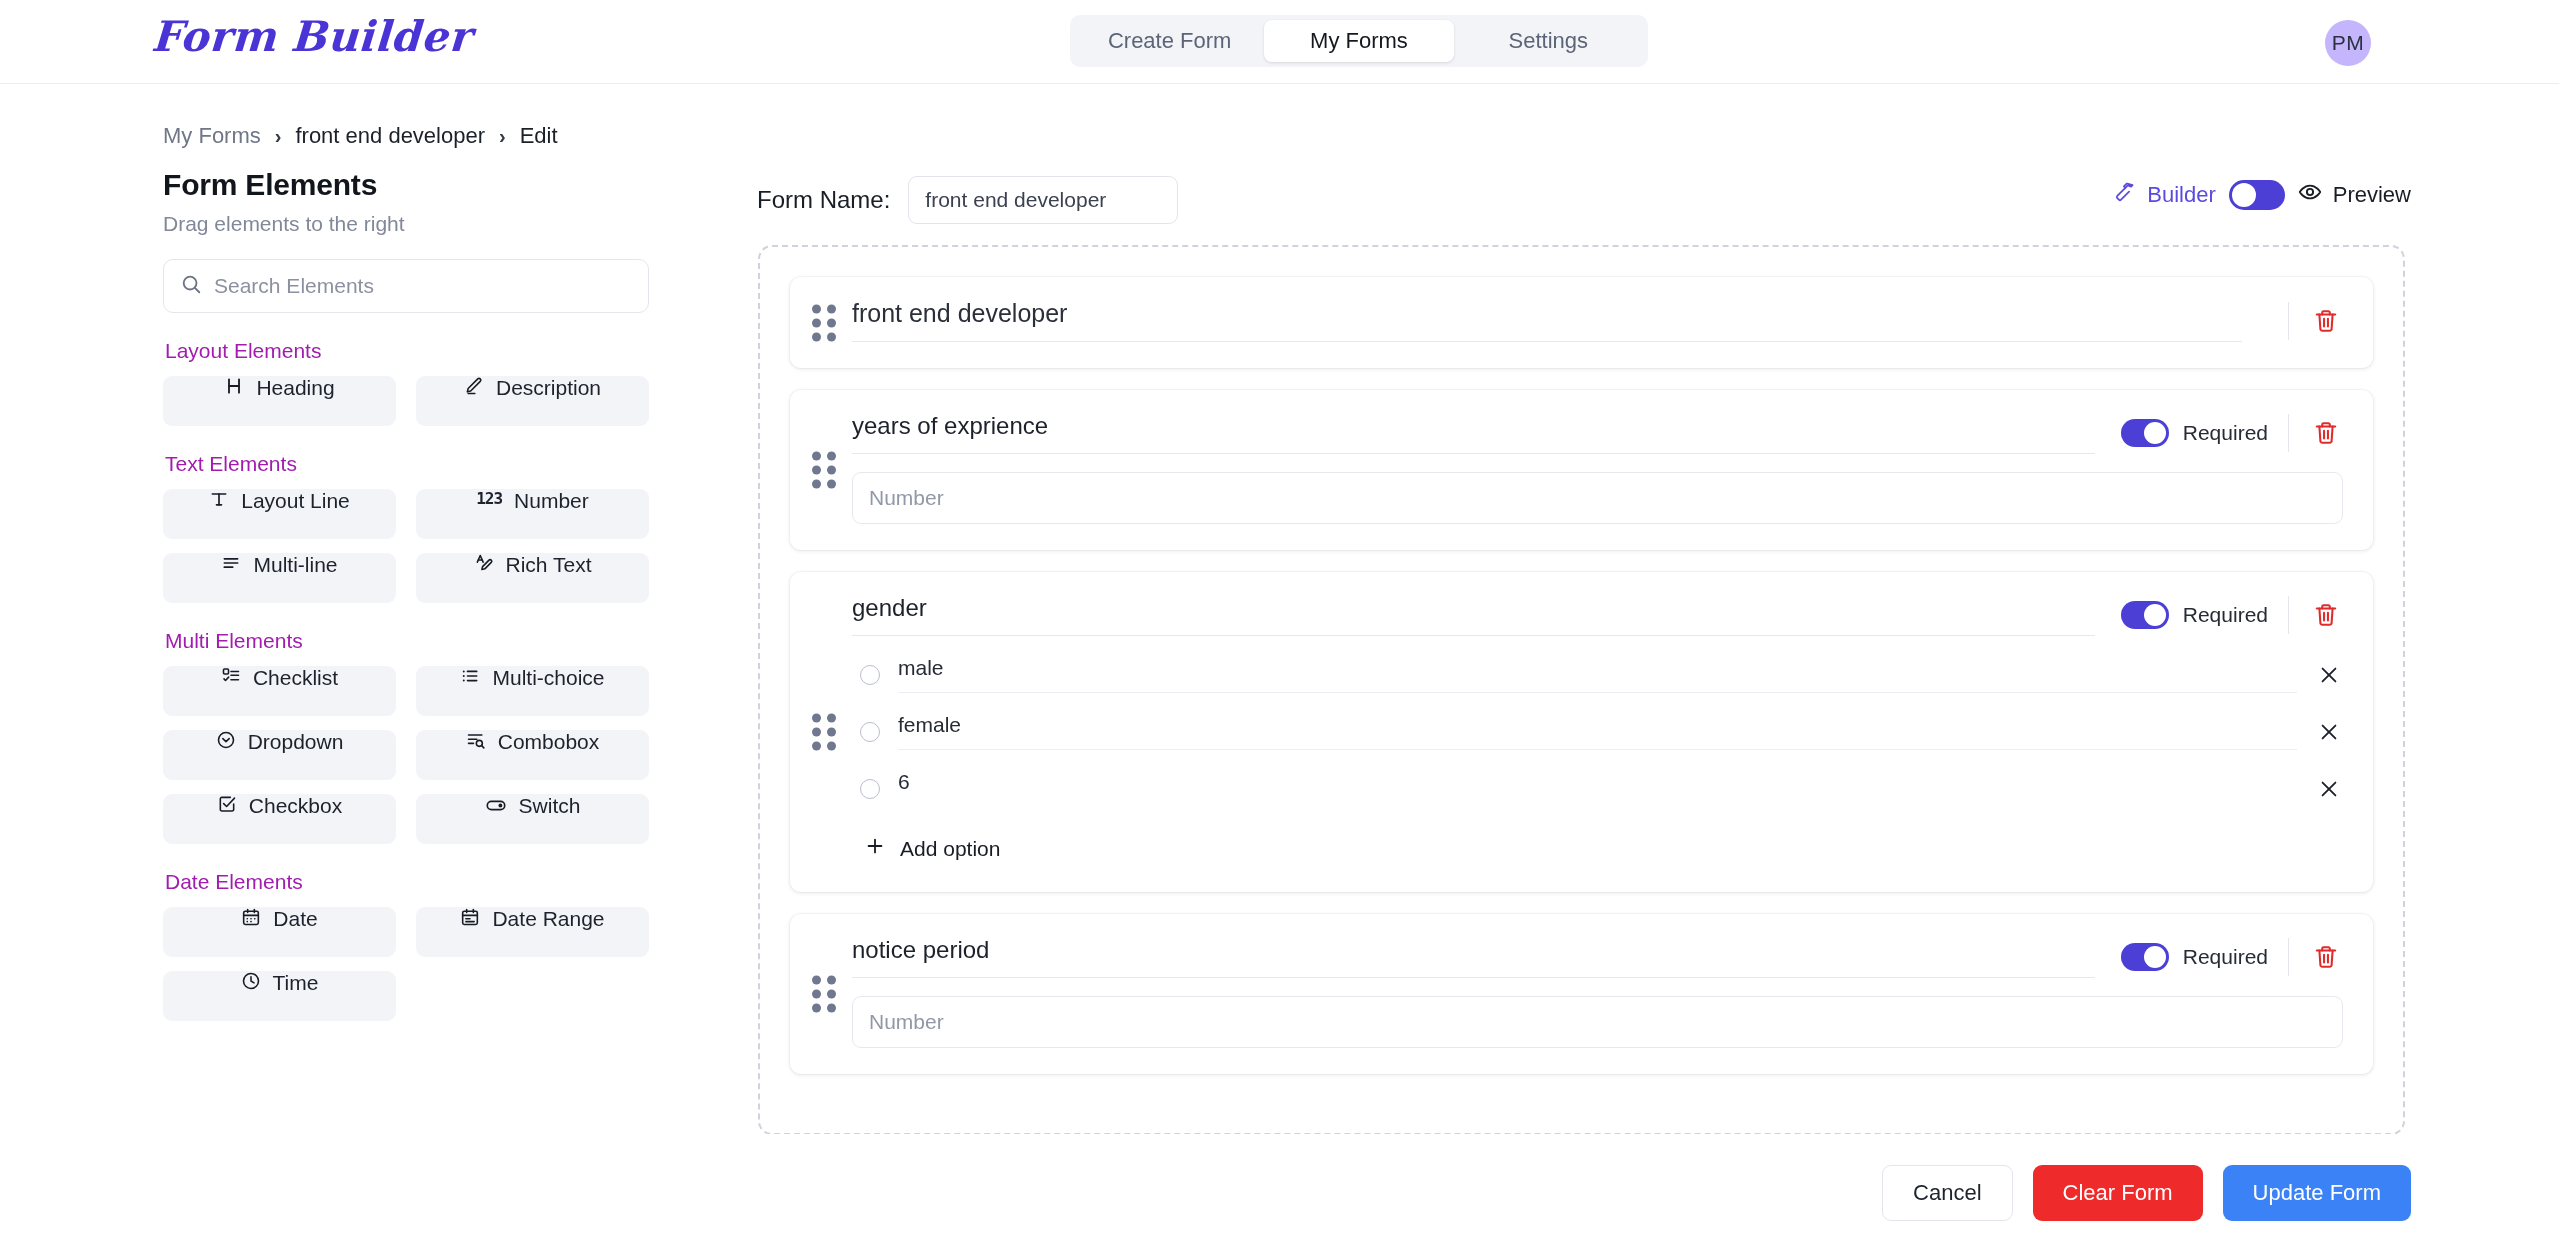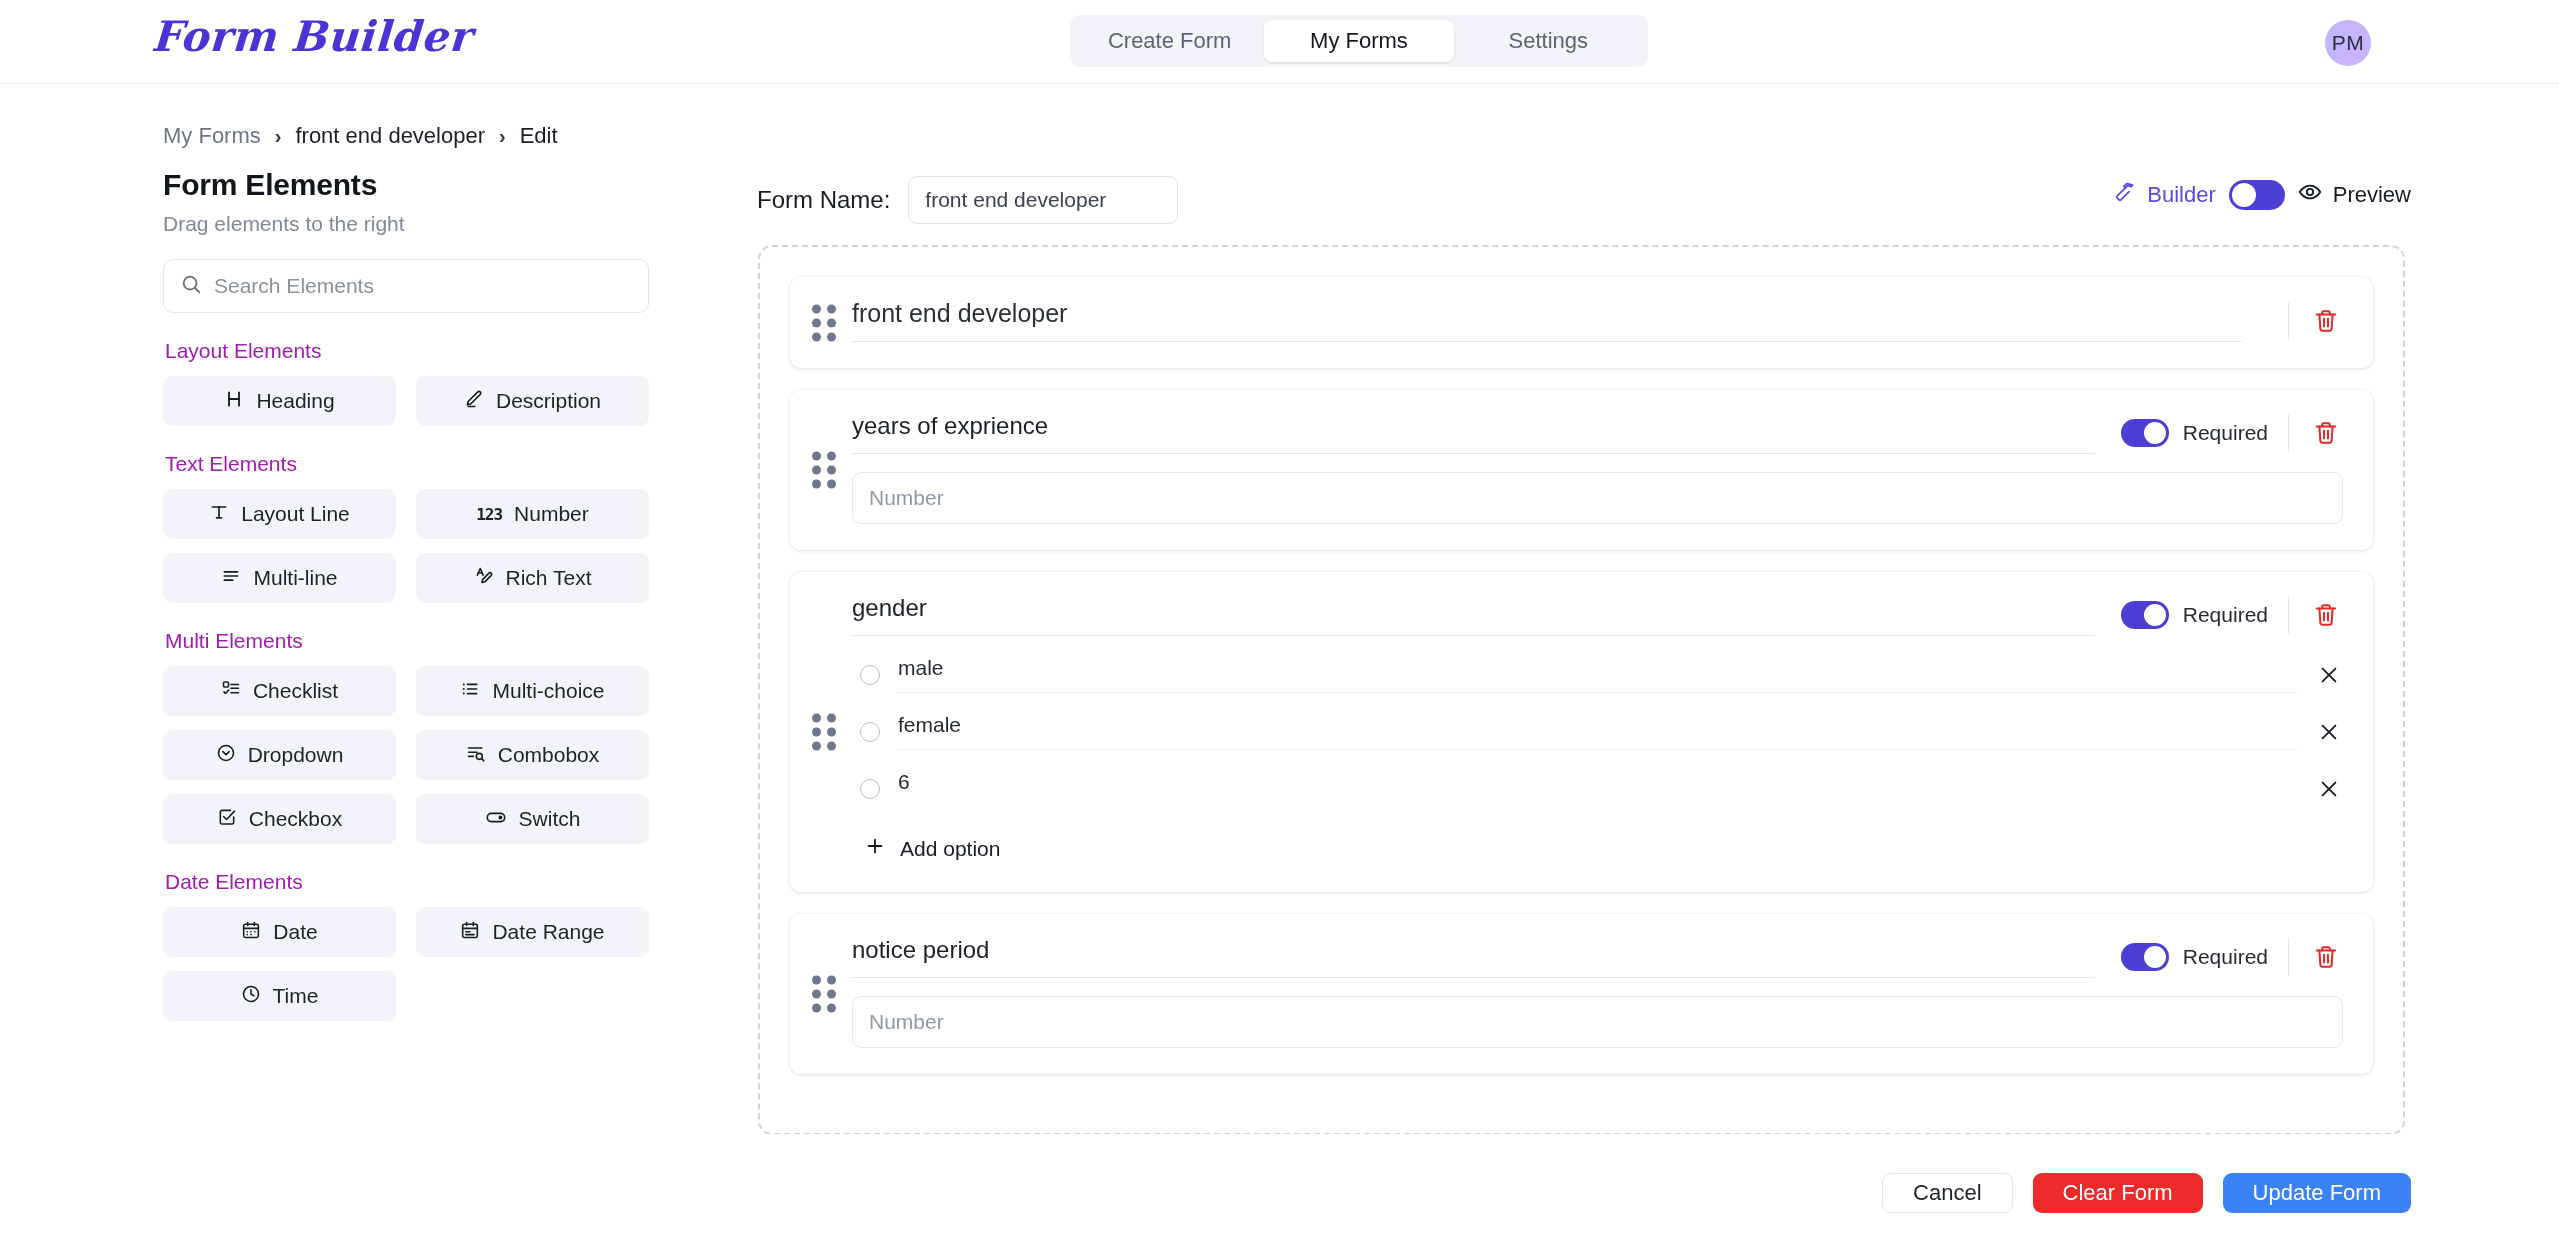--- a/index.html
+++ b/index.html
@@ -67,21 +67,21 @@
   .search-input {
     border: 0; outline: 0; font-size: 21px; color: #8b919f;
     font-family: inherit; background: transparent; width: 100%;
   }
   .search-input::placeholder { color: #8b919f; }
   .grp-title { font-size: 21px; color: #a21caf; margin: 26px 0 13px 2px; }
   .grp-grid { display: grid; grid-template-columns: 140px 140px; gap: 14px 20px; width: 486px;
               grid-template-columns: 1fr 1fr; }
   .el-chip {
     height: 50px; background: #f2f4f8; border-radius: 9px;
-    display: flex; align-items: center; justify-content: center; gap: 12px;
+    display: flex; justify-content: center; gap: 12px;
     font-size: 21px; color: #1d222c; cursor: grab; user-select: none;
   }
   .el-chip svg { flex: none; }
   .mono-num { font-family: "DejaVu Sans Mono", monospace; font-size: 16px; font-weight: 700; letter-spacing: -1px; }
   
   .formname-row {
     position: absolute; left: 757px; top: 176px;
     display: flex; align-items: center; gap: 18px;
   }
   .formname-label { font-size: 24px; color: #191e27; }
@@ -152,21 +152,21 @@
     margin-top: 24px; margin-left: 10px; background: none; border: 0; cursor: pointer;
     display: flex; align-items: center; gap: 14px; font-size: 21px; color: #171c25;
     font-family: inherit; padding: 4px 2px;
   }
   
   .footer {
     position: absolute; left: 0; bottom: 0; width: 2559px; height: 118px;
     background: #fff; display: flex; align-items: center; justify-content: flex-end;
     gap: 20px; padding-right: 148px;
   }
-  .btn { height: 40px; border-radius: 9px; font-size: 22px; font-family: inherit; cursor: pointer; border: 0; padding: 0 30px; }
+  .btn { height: 56px; border-radius: 9px; font-size: 22px; font-family: inherit; cursor: pointer; border: 0; padding: 0 30px; }
   .btn-cancel { background: #fff; color: #1d222c; border: 1px solid #e2e5eb; }
   .btn-clear { background: #ef2a2a; color: #fff; }
   .btn-update { background: #3b82f6; color: #fff; }
 </style>
 </head>
 <body>
 
 <div class="topbar"></div>
 <div class="logo">Form Builder</div>
 

